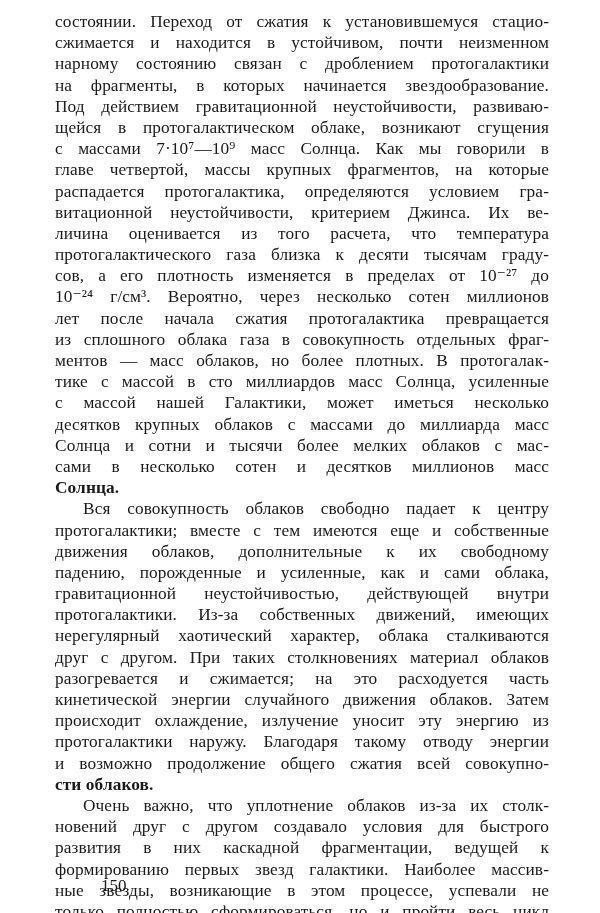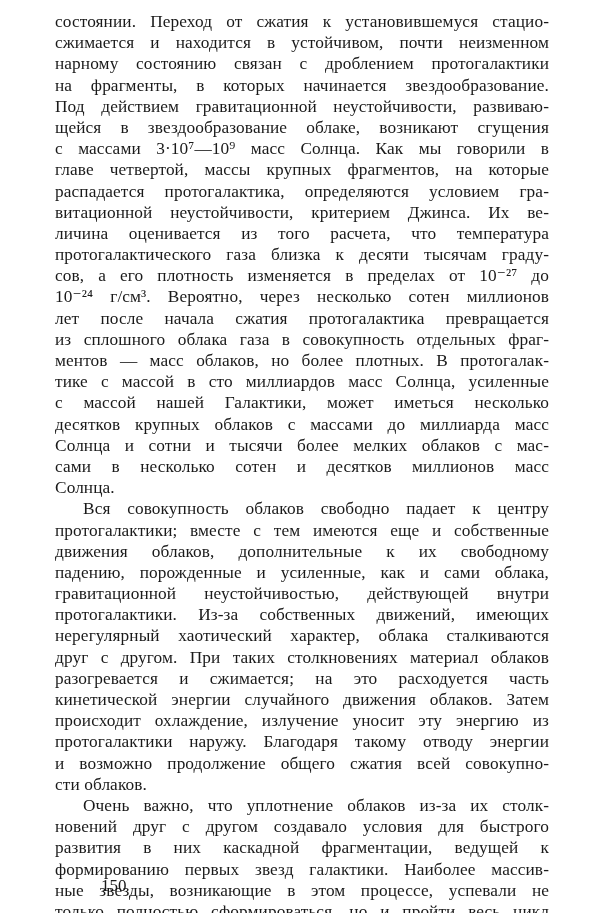--- a/index.html
+++ b/index.html
@@ -14,21 +14,21 @@
     color: #1a1a1a;
   }
   .line {
     height: 21.2px;
     line-height: 21.2px;
     white-space: nowrap;
     text-align: justify;
     text-align-last: justify;
     letter-spacing: 0.1px;
   }
-  .line.last { text-align-last: left; }
+  .line.last { text-align-last: left; font-weight: bold; }
   .line.indent { padding-left: 28px; }
   .page-number {
     position: absolute;
     left: 56px;
     top: 876px;
     font-family: "Liberation Serif", "DejaVu Serif", serif;
     font-size: 17px;
     color: #1a1a1a;
     margin-left: 45px;
   }
@@ -36,22 +36,22 @@
 </head>
 <body>
 
 <div class="page">
   <div>
     <div class="line">состоянии. Переход от сжатия к установившемуся стацио-</div>
     <div class="line">сжимается и находится в устойчивом, почти неизменном</div>
     <div class="line">нарному состоянию связан с дроблением протогалактики</div>
     <div class="line">на фрагменты, в которых начинается звездообразование.</div>
     <div class="line">Под действием гравитационной неустойчивости, развиваю-</div>
-    <div class="line">щейся в звездообразование облаке, возникают сгущения</div>
-    <div class="line">с массами 3·10⁷—10⁹ масс Солнца. Как мы говорили в</div>
+    <div class="line">щейся в протогалактическом облаке, возникают сгущения</div>
+    <div class="line">с массами 7·10⁷—10⁹ масс Солнца. Как мы говорили в</div>
     <div class="line">главе четвертой, массы крупных фрагментов, на которые</div>
     <div class="line">распадается протогалактика, определяются условием гра-</div>
     <div class="line">витационной неустойчивости, критерием Джинса. Их ве-</div>
     <div class="line">личина оценивается из того расчета, что температура</div>
     <div class="line">протогалактического газа близка к десяти тысячам граду-</div>
     <div class="line">сов, а его плотность изменяется в пределах от 10⁻²⁷ до</div>
     <div class="line">10⁻²⁴ г/см³. Вероятно, через несколько сотен миллионов</div>
     <div class="line">лет после начала сжатия протогалактика превращается</div>
     <div class="line">из сплошного облака газа в совокупность отдельных фраг-</div>
     <div class="line">ментов — масс облаков, но более плотных. В протогалак-</div>

